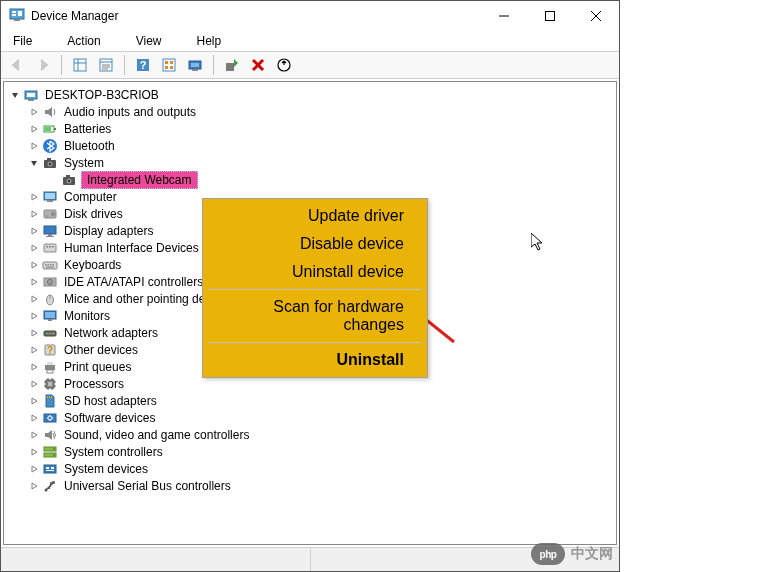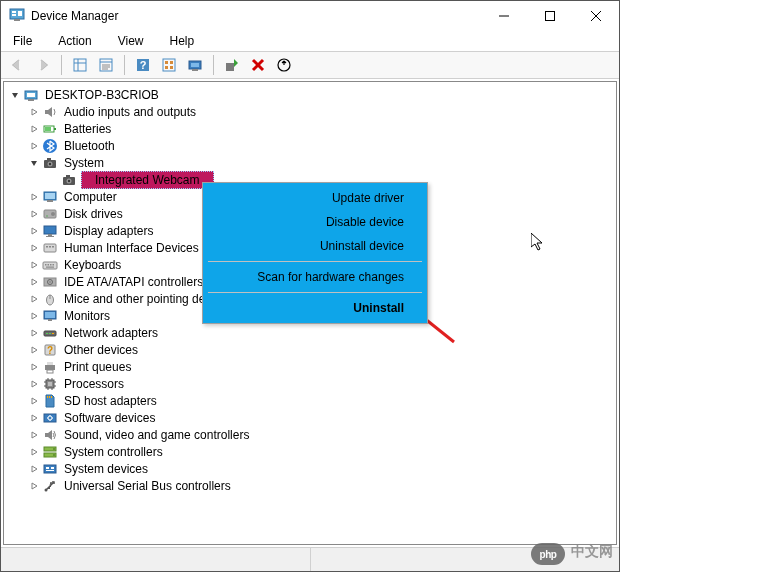--- a/index.html
+++ b/index.html
@@ -6,50 +6,50 @@
   html, body { margin: 0; padding: 0; font-family: "Segoe UI", Tahoma, sans-serif; font-size: 12px; color: #000; }
   .window { width: 620px; height: 572px; border: 1px solid #555; background: #fff; display: flex; flex-direction: column; position: relative; }
   
   .titlebar { height: 30px; display: flex; align-items: center; justify-content: space-between; padding: 0 0 0 8px; background: #fff; }
   .titlebar-left { display: flex; align-items: center; gap: 6px; }
   .title-icon svg { width: 16px; height: 16px; }
   .title-text { font-size: 12px; }
   .win-controls { display: flex; height: 100%; }
   .win-btn { width: 46px; height: 100%; display: flex; align-items: center; justify-content: center; }
   
-  .menubar { height: 20px; display: flex; align-items: center; padding: 0 4px; gap: 10px; font-size: 12px; }
+  .menubar { height: 20px; display: flex; align-items: center; padding: 0 4px; gap: 19px; font-size: 12px; }
   .menubar span { padding: 2px 8px; }
   
   .toolbar { height: 28px; border-top: 1px solid #d0d0d0; border-bottom: 1px solid #d0d0d0; display: flex; align-items: center; padding: 0 4px; gap: 2px; background: #f8f8f8; }
   .tbtn { width: 24px; height: 24px; display: flex; align-items: center; justify-content: center; border: 1px solid transparent; }
   .tbtn.disabled { opacity: 0.4; }
   .tsep { width: 1px; height: 20px; background: #c0c0c0; margin: 0 4px; }
   
   .content { flex: 1; border: 1px solid #888; margin: 2px; position: relative; overflow: hidden; background: #fff; text-align: right; }
   .tree { padding: 4px 2px; font-size: 12px; line-height: 16px; position: relative; }
   .node { display: flex; align-items: center; height: 17px; white-space: nowrap; }
   .twisty { width: 12px; height: 12px; display: flex; align-items: center; justify-content: center; }
   .twisty svg { width: 10px; height: 10px; }
   .nicon { width: 16px; height: 16px; margin: 0 4px 0 2px; display: flex; align-items: center; justify-content: center; }
   .nlabel { padding: 0 2px; }
-  .node.selected .nlabel { background: #be185d; border: 1px dotted #99d1ff; padding: 0 13px; }
-  
-  .context-menu { position: absolute; left: 198px; top: 100px; width: 226px; background: #0ea5e9; border: 1px solid #a0a0a0; box-shadow: 2px 2px 4px rgba(0,0,0,0.2); padding: 3px; font-size: 12px; z-index: 10; }
+  .node.selected .nlabel { background: #ec4899; border: 1px dotted #99d1ff; padding: 0 5px; }
+  
+  .context-menu { position: absolute; left: 198px; top: 116px; width: 226px; background: #eab308; border: 1px solid #a0a0a0; box-shadow: 2px 2px 4px rgba(0,0,0,0.2); padding: 3px; font-size: 16px; z-index: 10; }
   .ctx-item { padding: 5px 20px; }
   .ctx-item.bold { font-weight: bold; }
   .ctx-sep { height: 1px; background: #c0c0c0; margin: 3px 2px; }
   
   .statusbar { height: 24px; border-top: 1px solid #d0d0d0; background: #f0f0f0; display: flex; }
   .status-pane { flex: 1; border-right: 1px solid #d0d0d0; }
   
   .cursor { position: absolute; left: 530px; top: 232px; z-index: 20; pointer-events: none; }
   
   .anno-arrow { position: absolute; left: 310px; top: 150px; z-index: 5; pointer-events: none; }
   
-  .watermark { position: absolute; right: 6px; bottom: 6px; display: flex; align-items: flex-start; gap: 6px; opacity: 0.85; z-index: 30; }
+  .watermark { position: absolute; right: 6px; bottom: 6px; display: flex; align-items: center; gap: 6px; opacity: 0.85; z-index: 30; }
   .wm-logo { background: #666; color: #fff; width: 34px; height: 22px; display: flex; align-items: center; justify-content: center; font-size: 10px; border-radius: 11px; font-weight: bold; letter-spacing: -0.5px; }
   .wm-text { color: #888; font-size: 14px; font-weight: 600; }
 </style>
 </head>
 <body>
 
 <div class="window">
 
   <div class="titlebar">
     <div class="titlebar-left">

